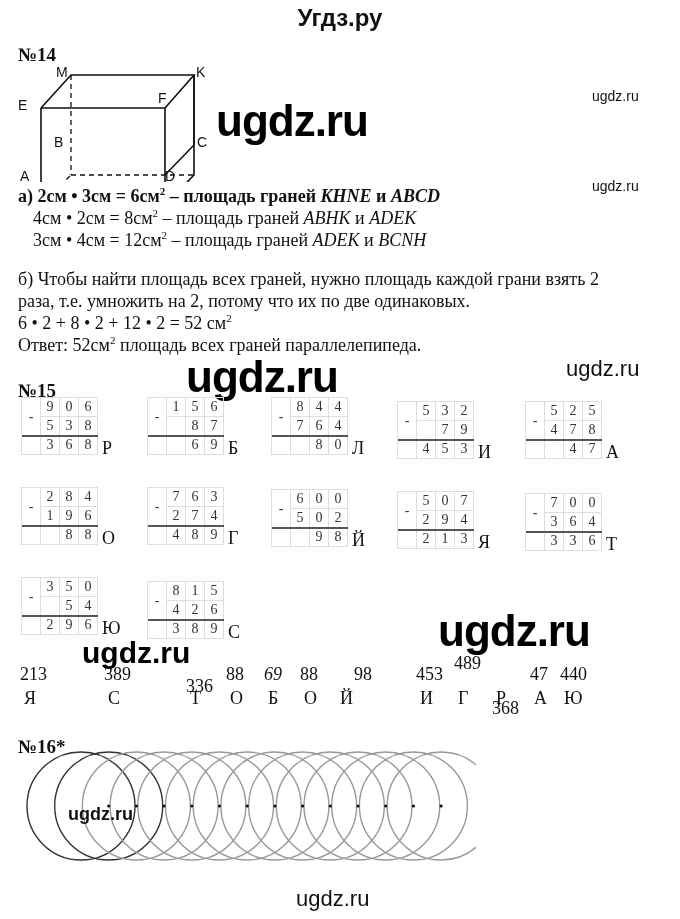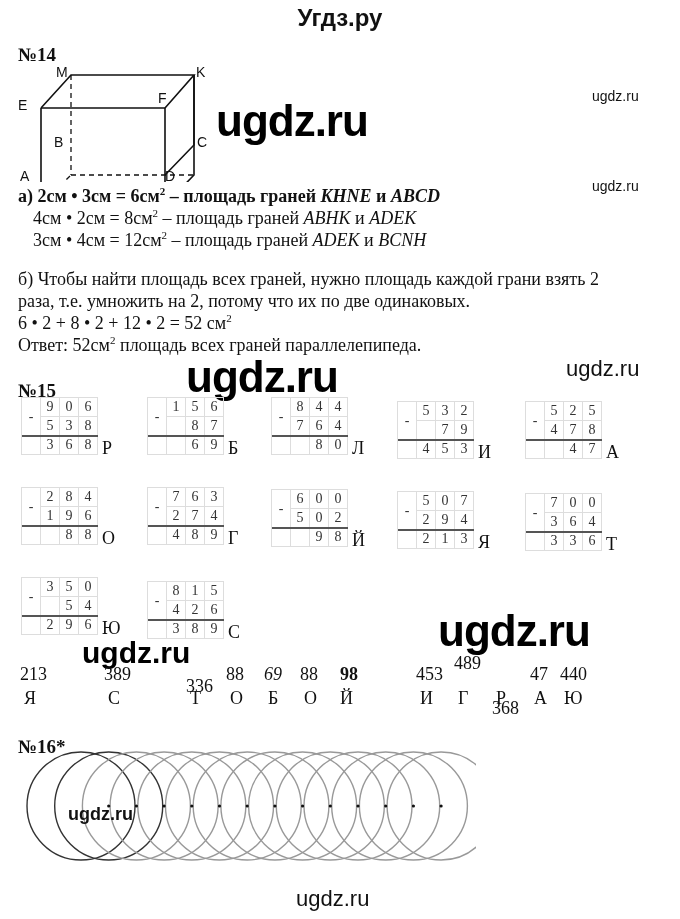--- a/index.html
+++ b/index.html
@@ -286,21 +286,21 @@
 <div class="abs wm-big" style="left:438px;top:606px;">ugdz.ru</div>
 <div class="abs wm-med" style="left:82px;top:636px;">ugdz.ru</div>
 
 <div id="ans-nums">
     <div class="abs ans-row" style="left: 20px; top: 664px;">213</div>
     <div class="abs ans-row" style="left: 104px; top: 664px;">389</div>
     <div class="abs ans-row" style="left: 186px; top: 664px; margin-top: 12px;">336</div>
     <div class="abs ans-row" style="left: 226px; top: 664px;">88</div>
     <div class="abs ans-row" style="left: 264px; top: 664px; font-style: italic;">69</div>
     <div class="abs ans-row" style="left: 300px; top: 664px;">88</div>
-    <div class="abs ans-row" style="left: 340px; top: 664px; font-weight: bold;">98</div>
+    <div class="abs ans-row" style="left: 354px; top: 664px;">98</div>
     <div class="abs ans-row" style="left: 416px; top: 664px;">453</div>
     <div class="abs ans-row" style="left: 454px; top: 653px;">489</div>
     <div class="abs ans-row" style="left: 492px; top: 664px; margin-top: 34px;">368</div>
     <div class="abs ans-row" style="left: 530px; top: 664px;">47</div>
     <div class="abs ans-row" style="left: 560px; top: 664px;">440</div>
   </div>
 <div id="ans-lets">
     <div class="abs ans-row" style="left: 24px; top: 688px;">Я</div>
     <div class="abs ans-row" style="left: 108px; top: 688px;">С</div>
     <div class="abs ans-row" style="left: 190px; top: 688px;">Т</div>

